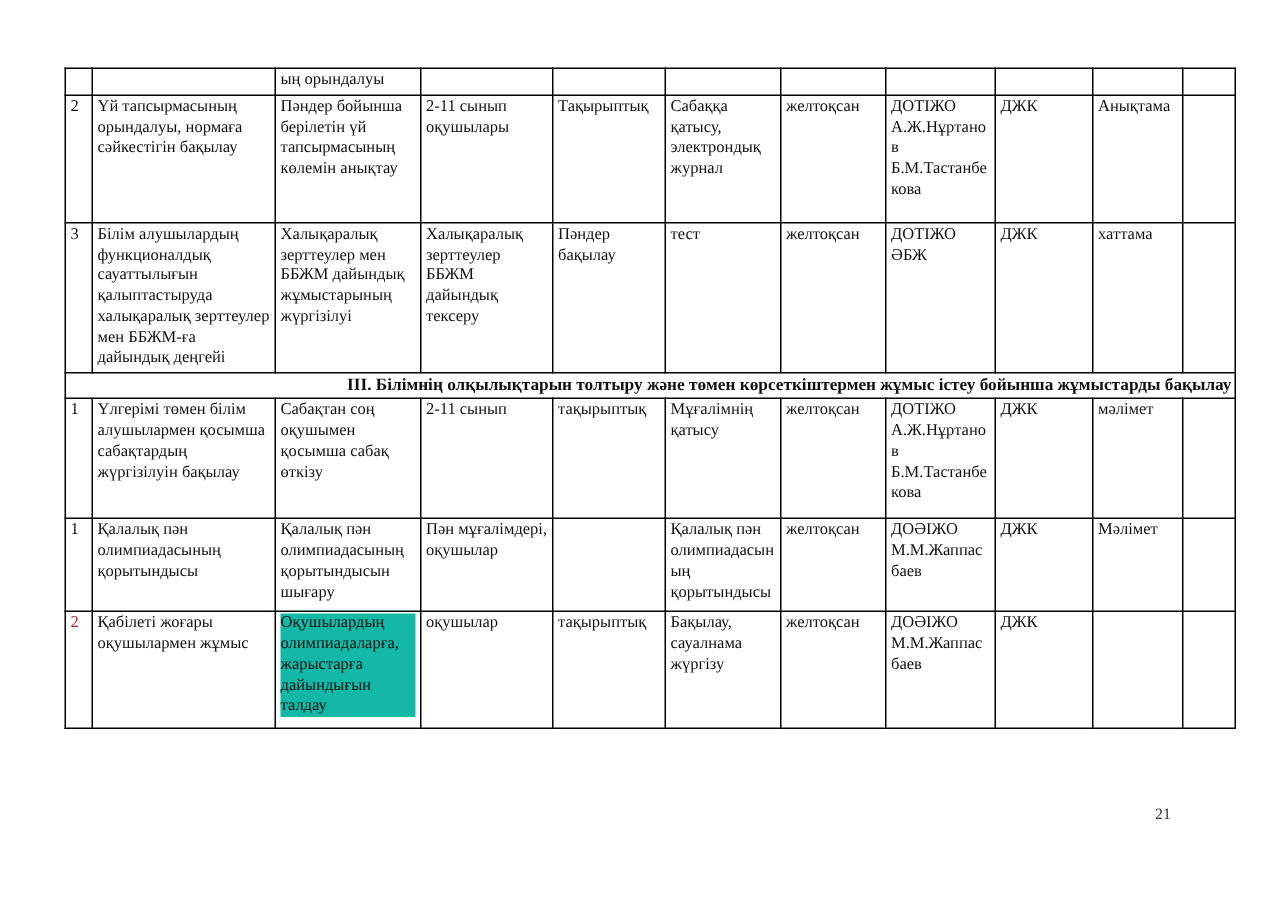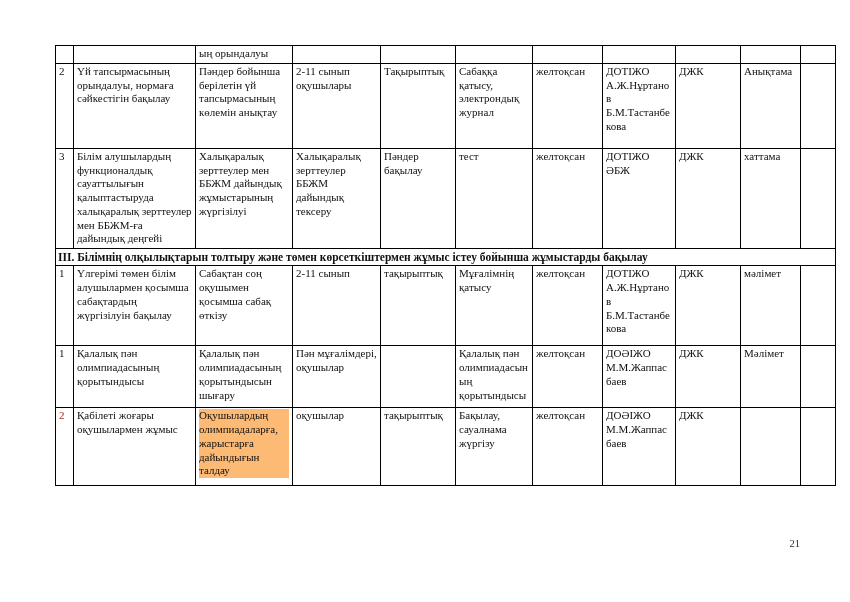--- a/index.html
+++ b/index.html
@@ -1,42 +1,42 @@
 <!DOCTYPE html>
 <html><head>
 <meta charset="utf-8">
 <style>
   html,body { margin:0; padding:0; background:#ffffff; }
   .page {
     position:relative; width:850px; height:602px; background:#ffffff;
     font-family:"Liberation Serif", serif; color:#111111; overflow:hidden;
   }
   table.plan {
-    position:absolute; left:55px; top:45px; width:780px;
+    position:absolute; left:43px; top:45px; width:780px;
     border-collapse:collapse; table-layout:fixed;
   }
   table.plan td {
     border:1px solid #000000;
     padding:1px 3px 2px 3px;
     font-size:11px; line-height:1.25;
     vertical-align:top;
     overflow-wrap:break-word; word-break:break-word;
     background:transparent;
   }
   tr.sec td {
-    text-align:left; font-weight:bold; font-size:11.5px;
+    text-align:right; font-weight:bold; font-size:11.5px;
     vertical-align:middle; padding:1px 2px;
   }
   td.vmid { vertical-align:middle;margin-top:26px; }
   td.vbot { vertical-align:bottom; }
   td.red  { color:#b22222; }
-  .shade  { background:#fdba74; }
+  .shade  { background:#14b8a6; }
   .pagenum {
     position:absolute; left:770px; top:538px; width:30px;
-    text-align:right; font-size:10.5px; color:#333333;
+    text-align:left; font-size:10.5px; color:#333333;
     font-family:"Liberation Serif", serif;
   }
 </style>
 </head>
 <body>
 
 <div class="page">
 
   <table class="plan">
     <colgroup>

